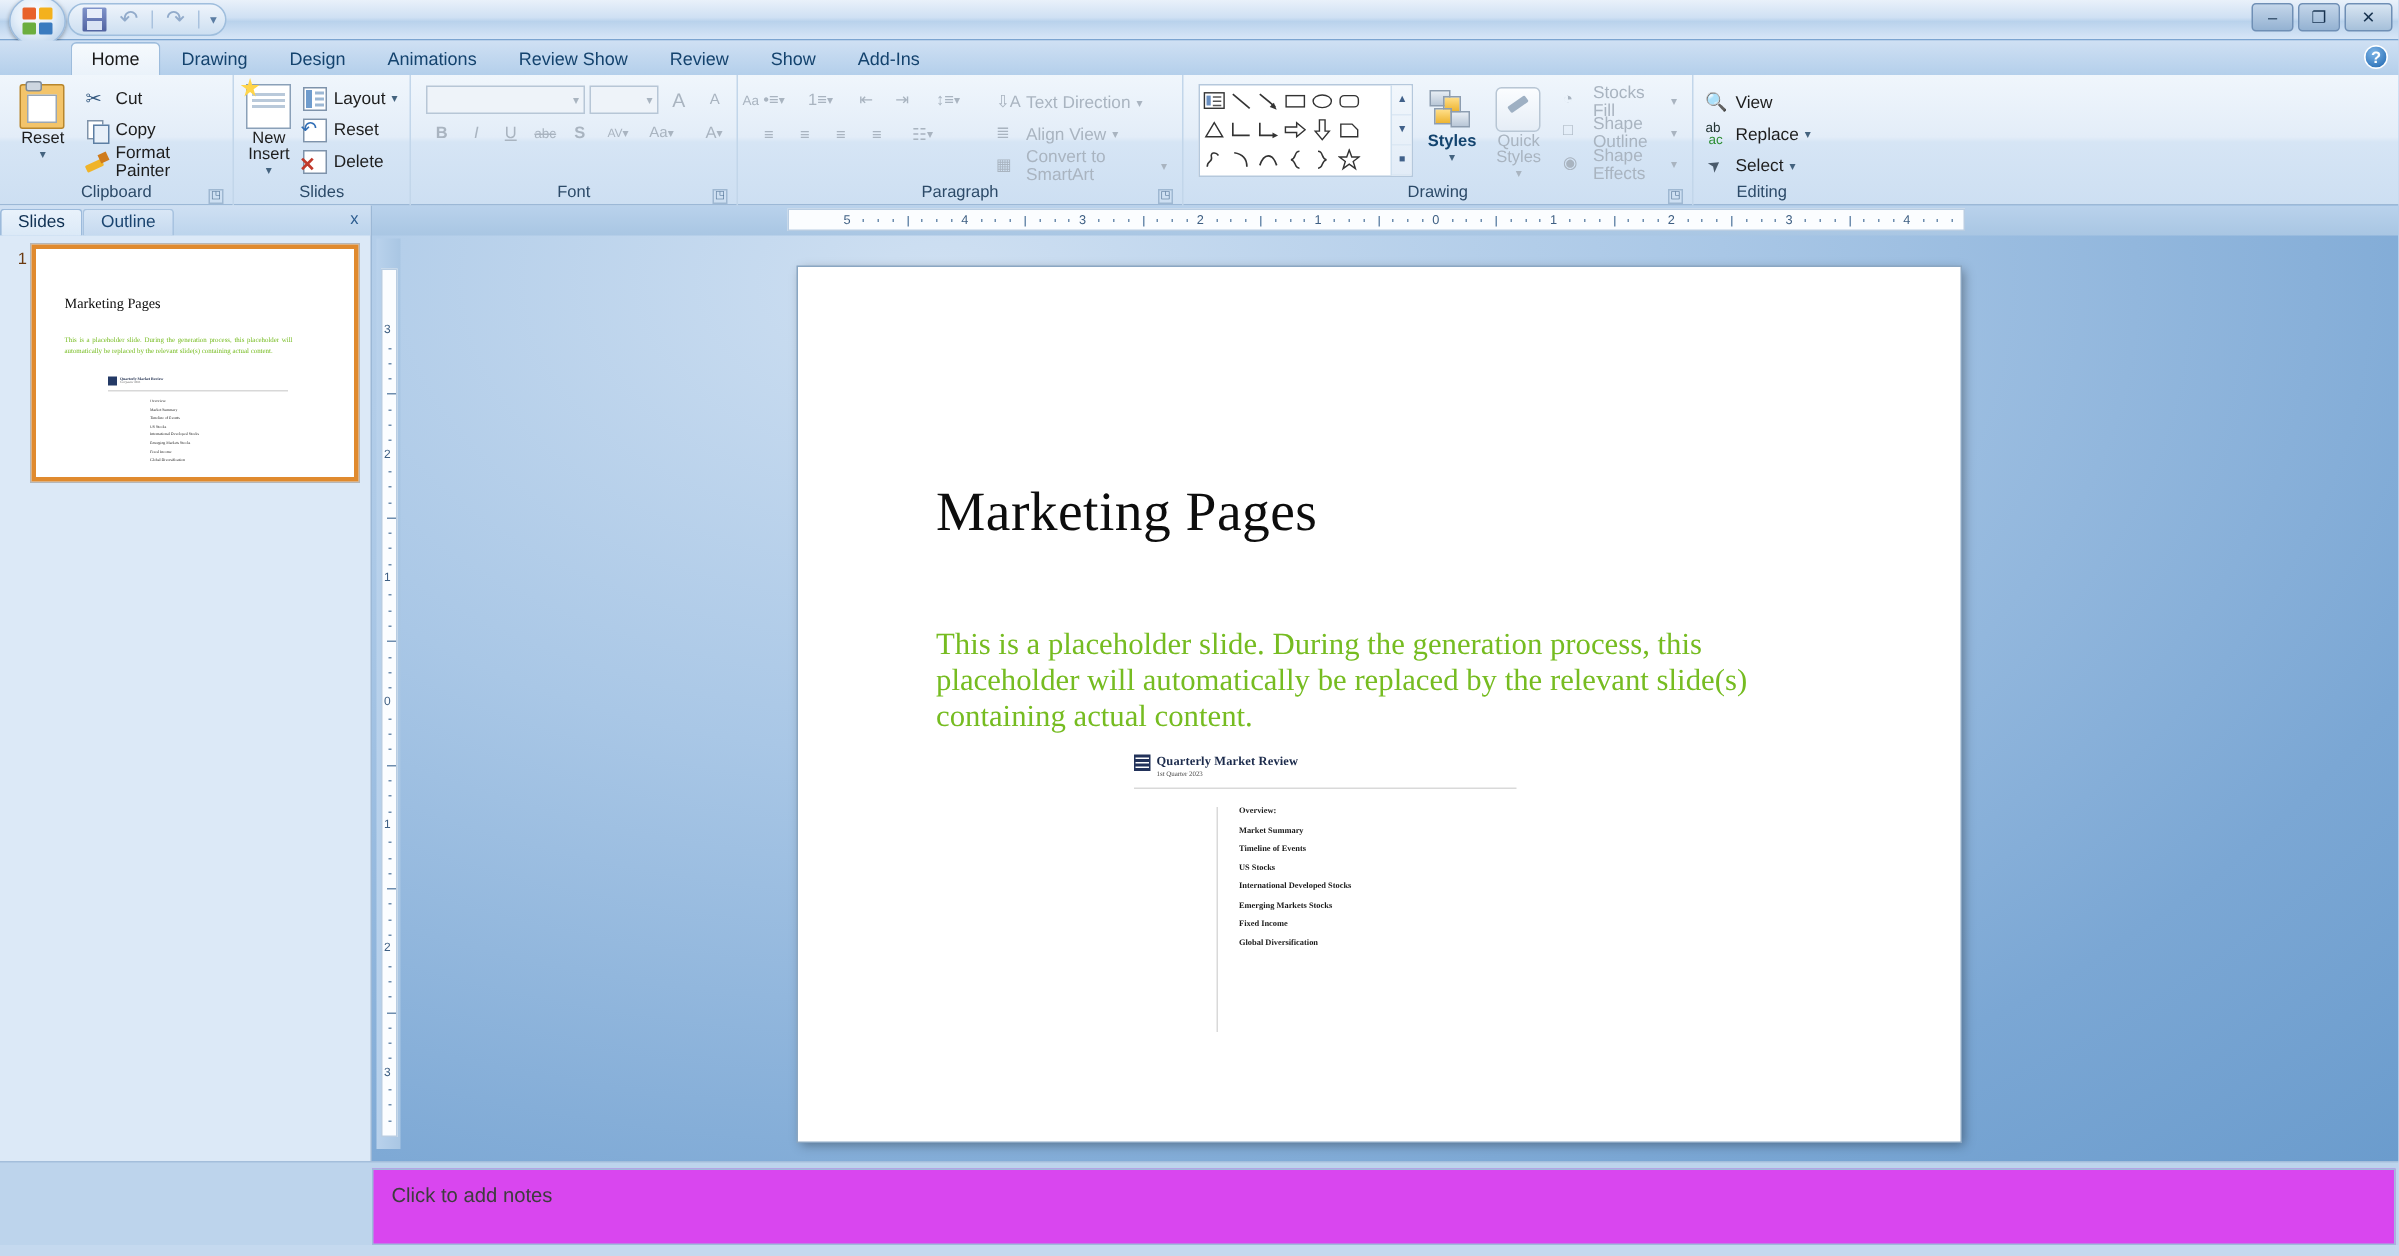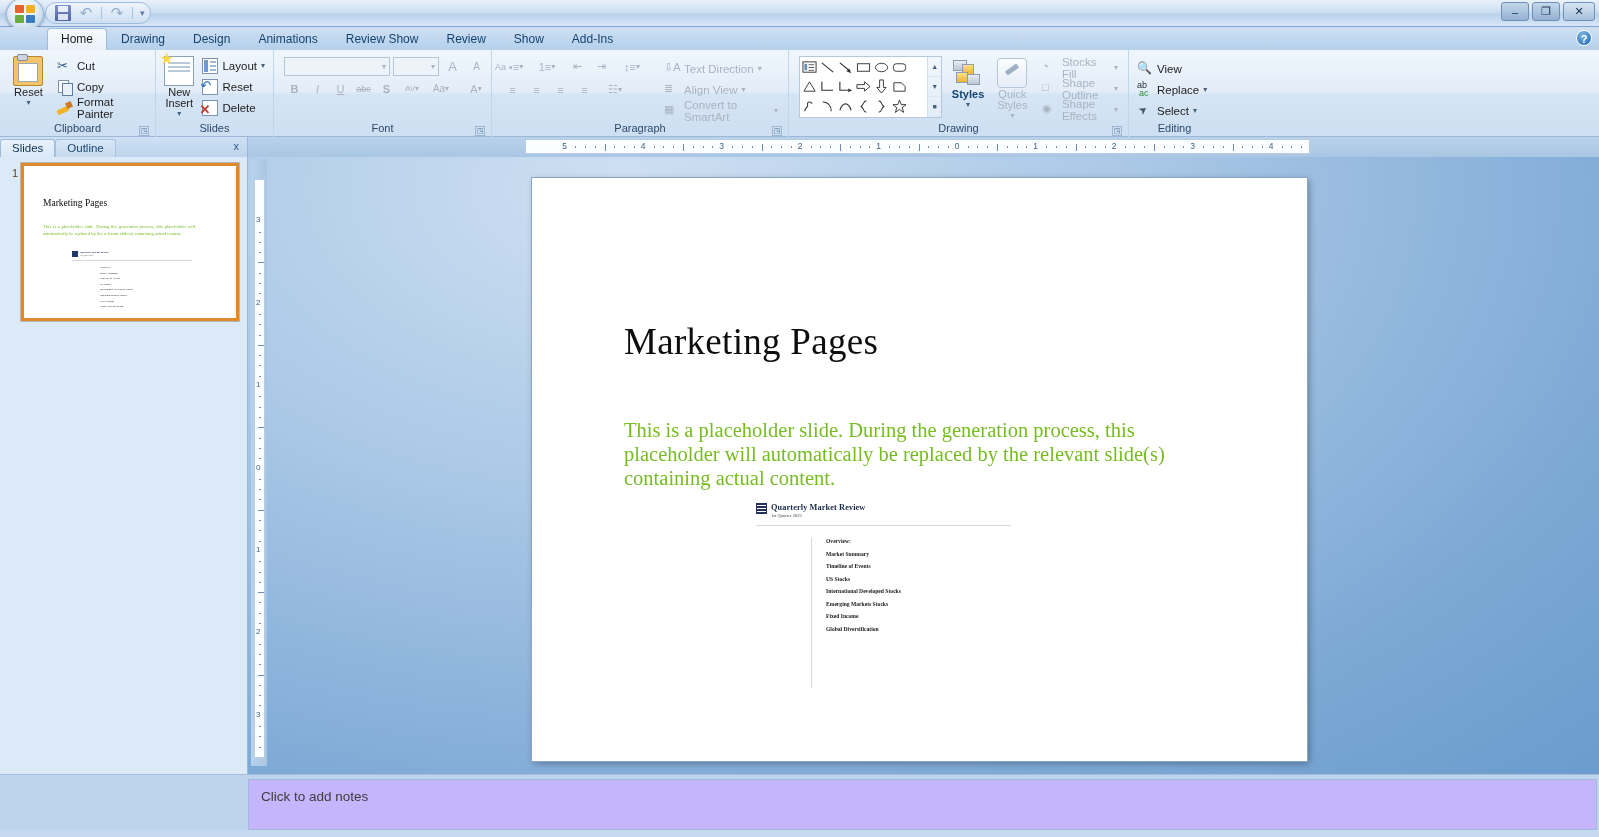--- a/index.html
+++ b/index.html
@@ -197,21 +197,21 @@
   .d-rule { height:1px; background:#d9d9d9; margin:7px 0 0; }
   .d-body { display:flex; margin-top:12px; }
   .d-vline { width:1px; background:#d9d9d9; margin-right:14px; align-self:stretch;
     margin-left:55px; min-height:150px; }
   .d-items div { font-family:"Liberation Serif",serif; font-size:5.6px; color:#1a1a1a;
     margin-bottom:6.5px; font-weight:600; }
 
   .notespane { height:56px; background:#bdd4ec; padding:4px 0 0 0;
     border-top:1px solid #a4bedb; display:flex; }
   .notes-spacer { width:248px; }
-  .notes-box { flex:1; background:#c4b5fd; border:1px solid #9fbadb; margin-right:2px;
+  .notes-box { flex:1; background:#d946ef; border:1px solid #9fbadb; margin-right:2px;
     padding:9px 12px; font-size:13.5px; color:#3d3d3d; }
 </style>
 </head>
 <body>
 
 <div class="titlebar">
   <div class="obtn">
     <div class="obtn-in">
       <i class="q1"></i>
         <i class="q2"></i>

